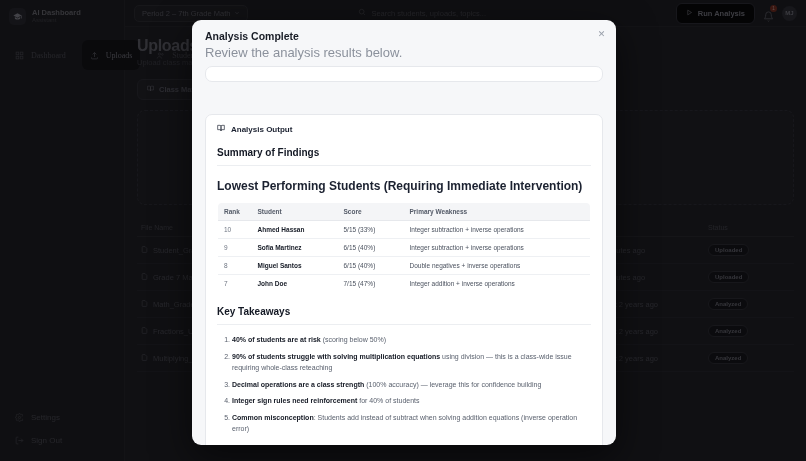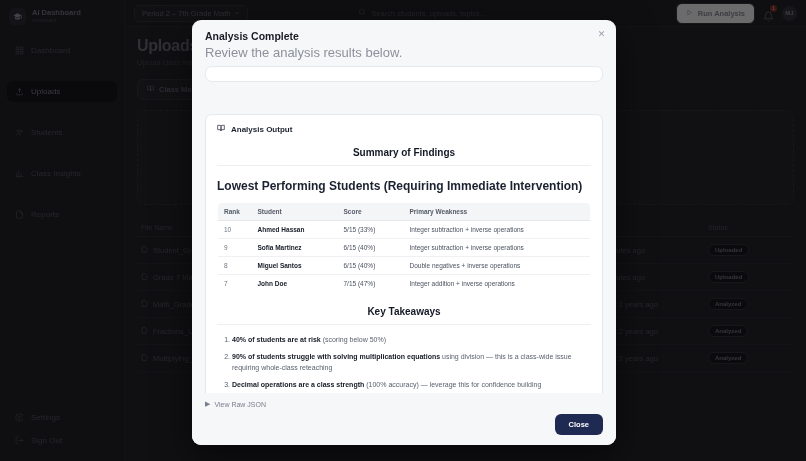--- a/index.html
+++ b/index.html
@@ -23,21 +23,21 @@
   .brand { display: flex; align-items: center; gap: 6px; padding: 8px 9px 10px 9px; }
   .brand-logo {
     width: 17px; height: 17px; border-radius: 5px;
     background: #25252b; display: flex; align-items: center; justify-content: center;
     flex: 0 0 17px;
   }
   .brand-text { line-height: 1.15; }
   .brand-title { font-size: 7.5px; font-weight: bold; color: #6d6d74; }
   .brand-sub { font-size: 6px; color: #3e3e45; }
 
-  .nav { padding: 5px 7px; display: flex; flex-direction: column; gap: 20px; }
+  .nav { padding: 5px 7px; display: flex; gap: 8px; font-family: Liberation Serif, serif; }
   .nav-item {
     display: flex; align-items: center; gap: 7px;
     padding: 6px 8px; border-radius: 6px;
     font-size: 8px; color: #4b4b53;
   }
   .nav-item.active { background: #0e0e11; color: #777780; }
   .nav-icon { width: 9px; height: 9px; display: flex; align-items: center; justify-content: center; opacity: .65; flex: 0 0 9px;}
   .nav-spacer { flex: 1 1 auto; }
   .nav-bottom { padding: 5px 7px 10px 7px; display: flex; flex-direction: column; gap: 2px; }
 
@@ -57,21 +57,21 @@
     background: #1e1e23;
   }
   .searchwrap {
     flex: 1 1 auto; max-width: 330px; margin-left: 100px;
     display: flex; align-items: center; gap: 5px;
     font-size: 7.5px; color: #46464e;
   }
   .topbar-right { margin-left: auto; display: flex; align-items: center; gap: 8px; }
   .run-btn {
     display: flex; align-items: center; gap: 5px;
-    background: #e5e5e5; color: #7e7e88;
+    background: #000000; color: #7e7e88;
     border: 1px solid #2b2b33;
     font-size: 7.5px; font-weight: bold;
     padding: 5px 9px; border-radius: 6px;
   }
   .bell-wrap { position: relative; width: 11px; height: 11px; }
   .bell-badge {
     position: absolute; top: -3px; right: -3px;
     min-width: 7px; height: 7px; border-radius: 4px;
     background: #7a2b1c; color: #d2aaa0;
     font-size: 4.5px; line-height: 7px; text-align: center; padding: 0 1px;
@@ -147,21 +147,21 @@
     height: 16px; background: #ffffff; border: 1px solid #e6e8ec;
     border-radius: 7px; margin-bottom: 8px;
   }
   .out-card {
     background: #ffffff; border: 1px solid #e6e8ec; border-radius: 7px;
     padding: 9px 11px 12px 11px;
     margin-top: 32px;
   }
   .out-head { display: flex; align-items: center; gap: 6px; font-size: 8px; font-weight: bold; color: #1b2130; }
 
-  .sec-title { font-size: 10px; font-weight: bold; color: #131824; margin-top: 13px; text-align: center; }
+  .sec-title { font-size: 10px; font-weight: bold; color: #131824; margin-top: 13px; }
   .sec-rule { height: 1px; background: #eceef1; margin-top: 7px; }
 
   .sub-title { font-size: 12px; font-weight: bold; color: #1b2130; margin-top: 13px; }
 
   .dtable { width: 100%; border-collapse: collapse; margin-top: 9px; border: 1px solid #e6e8ec; border-radius: 5px; overflow: hidden; }
   .dtable th {
     background: #f4f5f7; text-align: left;
     font-size: 6.5px; font-weight: bold; color: #545b68;
     padding: 5px 6px; border-bottom: 1px solid #e6e8ec;
   }
@@ -490,22 +490,13 @@
         <li><b>40% of students are at risk</b><span> (scoring below 50%)</span></li>
         <li><b>90% of students struggle with solving multiplication equations</b><span> using division — this is a class-wide issue requiring whole-class reteaching</span></li>
         <li><b>Decimal operations are a class strength</b><span> (100% accuracy) — leverage this for confidence building</span></li>
         <li><b>Integer sign rules need reinforcement</b><span> for 40% of students</span></li>
         <li><b>Common misconception</b><span>: Students add instead of subtract when solving addition equations (inverse operation error)</span></li>
       </ol>
 
     </div>
   </div>
 
-  <div class="modal-foot">
-    <div class="raw-json">
-      <span>▶</span>
-      <span>View Raw JSON</span>
-    </div>
-    <div class="foot-row">
-      <button class="close-btn">Close</button>
-    </div>
-  </div>
 </div>
 
 </body></html>

